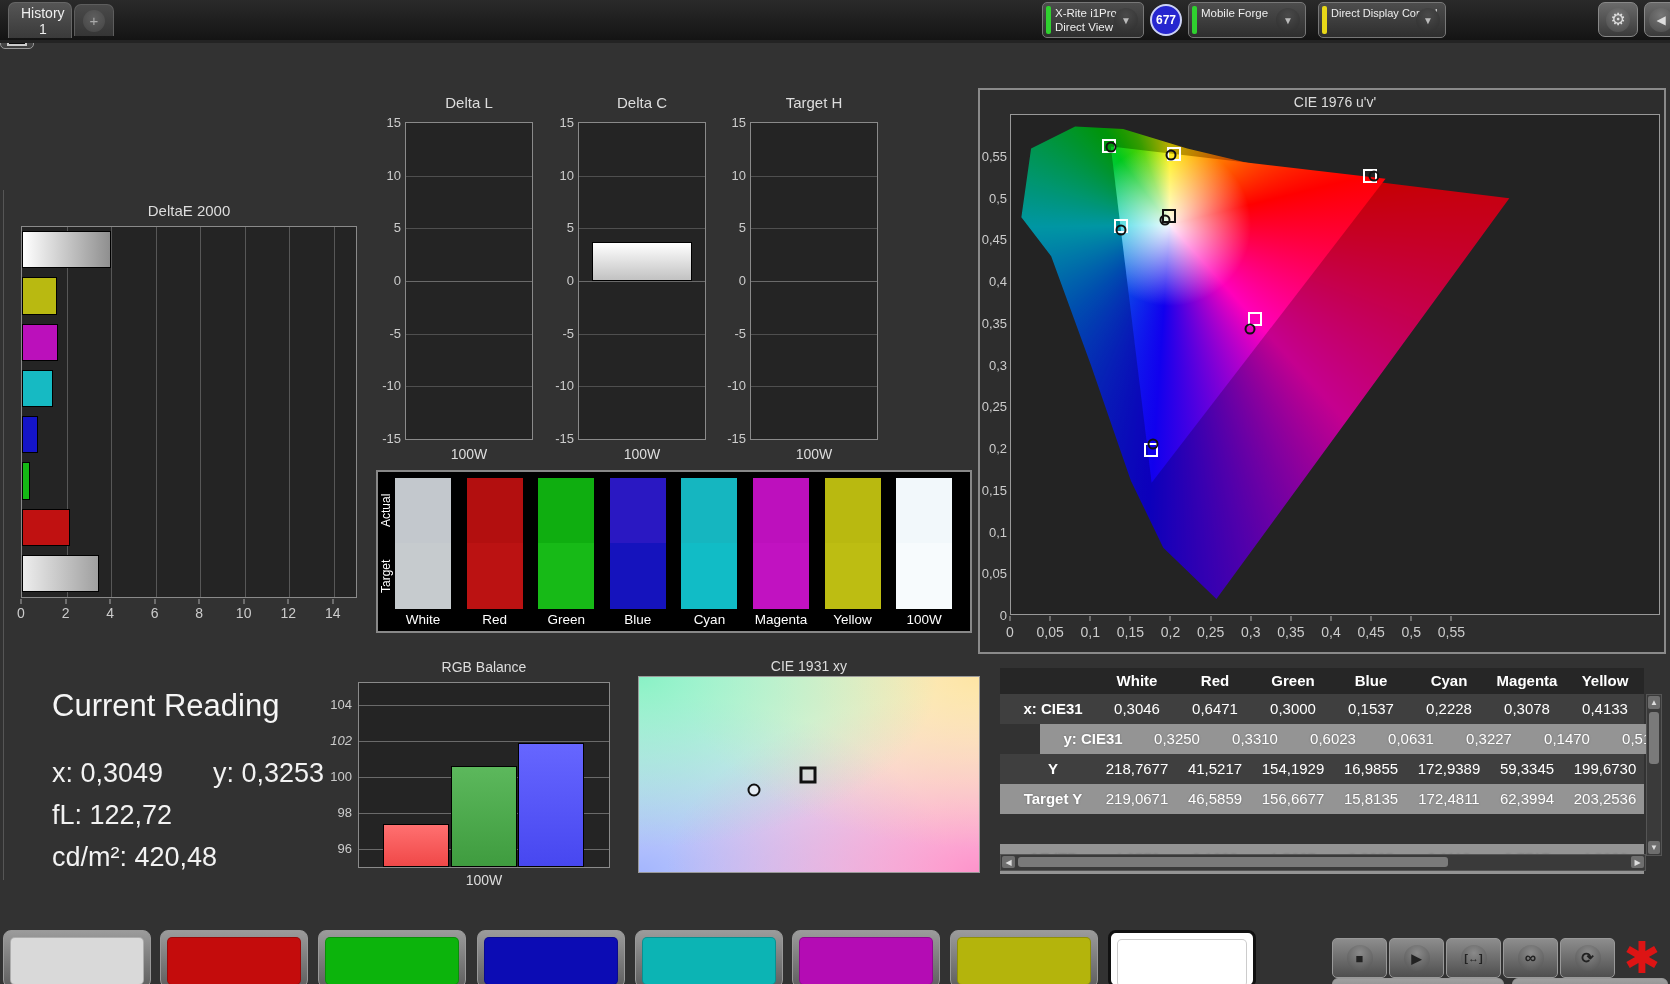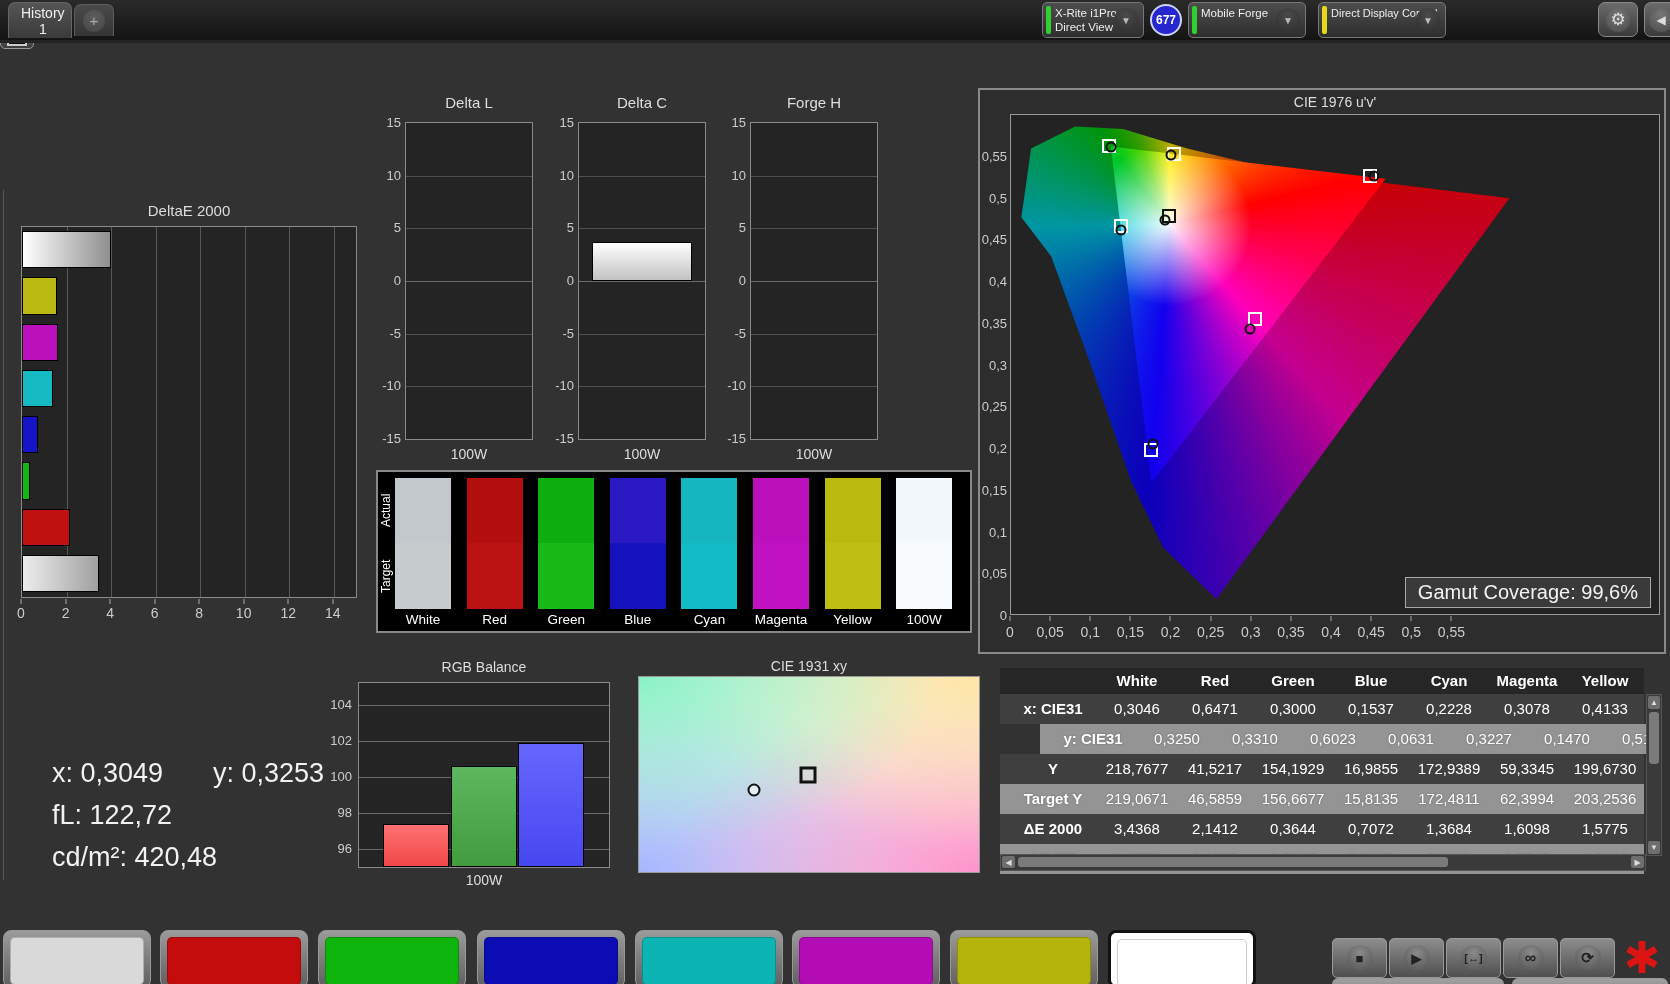--- a/index.html
+++ b/index.html
@@ -192,21 +192,21 @@
       <div style="position: absolute; left: 542px; top: 122px; width: 32px; height: 318px;">
         <div class="yticklab" style="top: 0px;">15</div>
         <div class="yticklab" style="top: 52.6667px;">10</div>
         <div class="yticklab" style="top: 105.333px;">5</div>
         <div class="yticklab" style="top: 158px;">0</div>
         <div class="yticklab" style="top: 210.667px;">-5</div>
         <div class="yticklab" style="top: 263.333px;">-10</div>
         <div class="yticklab" style="top: 316px;">-15</div>
       </div>
       <div class="xlab" style="left: 578px; top: 446px; width: 128px;">100W</div>
-      <div class="ctitle" style="left: 750px; top: 94px; width: 128px;">Forge H</div>
+      <div class="ctitle" style="left: 750px; top: 94px; width: 128px;">Target H</div>
       <div class="plot" style="left: 750px; top: 122px; width: 128px; height: 318px;">
         <div class="gridh" style="top: 52.6667px; background: rgb(79, 79, 79);"></div>
         <div class="gridh" style="top: 105.333px; background: rgb(79, 79, 79);"></div>
         <div class="gridh" style="top: 158px; background: rgb(106, 106, 106);"></div>
         <div class="gridh" style="top: 210.667px; background: rgb(79, 79, 79);"></div>
         <div class="gridh" style="top: 263.333px; background: rgb(79, 79, 79);"></div>
       </div>
       <div style="position: absolute; left: 714px; top: 122px; width: 32px; height: 318px;">
         <div class="yticklab" style="top: 0px;">15</div>
         <div class="yticklab" style="top: 52.6667px;">10</div>
@@ -261,23 +261,20 @@
         <div class="sq-marker" style="left: 15.1852%; top: 6.16667%; border-color: rgb(255, 255, 255);"></div>
         <div class="ci-marker" style="left: 15.4321%; top: 6.33333%;"></div>
         <div class="sq-marker" style="left: 21.6049%; top: 67.1667%; border-color: rgb(255, 255, 255);"></div>
         <div class="ci-marker" style="left: 21.9753%; top: 66%;"></div>
         <div class="sq-marker" style="left: 16.9136%; top: 22.1667%; border-color: rgb(255, 255, 255);"></div>
         <div class="ci-marker" style="left: 17.037%; top: 23%;"></div>
         <div class="sq-marker" style="left: 37.6543%; top: 40.8333%; border-color: rgb(255, 255, 255);"></div>
         <div class="ci-marker" style="left: 36.9136%; top: 42.8333%;"></div>
         <div class="sq-marker" style="left: 25.1852%; top: 7.83333%; border-color: rgb(255, 255, 255);"></div>
         <div class="ci-marker" style="left: 24.6914%; top: 8%;"></div>
-        <div id="coverage">
-        <span>Gamut Coverage:</span>&nbsp;<span>99,6%</span>
-      </div>
       </div>
     <div id="cie-ylab" style="position:absolute;left:0px;top:24px;width:27px;height:501px;">
         <div class="yticklab" style="top: 41.75px;">0,55</div>
         <div class="yticklab" style="top: 83.5px;">0,5</div>
         <div class="yticklab" style="top: 125.25px;">0,45</div>
         <div class="yticklab" style="top: 167px;">0,4</div>
         <div class="yticklab" style="top: 208.75px;">0,35</div>
         <div class="yticklab" style="top: 250.5px;">0,3</div>
         <div class="yticklab" style="top: 292.25px;">0,25</div>
         <div class="yticklab" style="top: 334px;">0,2</div>
@@ -307,39 +304,40 @@
         <div class="ticklab" style="left: 320.988px; top: 8px;">0,4</div>
         <div class="tickmark" style="left: 361.111px; top: 0px;"></div>
         <div class="ticklab" style="left: 361.111px; top: 8px;">0,45</div>
         <div class="tickmark" style="left: 401.235px; top: 0px;"></div>
         <div class="ticklab" style="left: 401.235px; top: 8px;">0,5</div>
         <div class="tickmark" style="left: 441.358px; top: 0px;"></div>
         <div class="ticklab" style="left: 441.358px; top: 8px;">0,55</div>
       </div>
   </div>
 
+  <div style="position:absolute;left:52px;top:688px;font-size:31px;color:#f5f5f5;">Current Reading</div>
   <div class="reading-line" style="left:52px;top:758px;"><span>x:</span> <span>0,3049</span></div>
   <div class="reading-line" style="left:213px;top:758px;"><span>y:</span> <span>0,3253</span></div>
   <div class="reading-line" style="left:52px;top:800px;"><span>fL:</span> <span>122,72</span></div>
   <div class="reading-line" style="left:52px;top:842px;"><span>cd/m²:</span> <span>420,48</span></div>
 
   <div class="ctitle" style="left:358px;top:659px;width:252px;font-size:14px;">RGB Balance</div>
   <div class="plot" id="rgb-plot" style="left:358px;top:682px;width:252px;height:186px;">
       <div class="gridh" style="top: 21.6471px; background: rgb(106, 106, 106);"></div>
       <div class="gridh" style="top: 57.7255px; background: rgb(106, 106, 106);"></div>
       <div class="gridh" style="top: 93.8039px; background: rgb(106, 106, 106);"></div>
       <div class="gridh" style="top: 129.882px; background: rgb(106, 106, 106);"></div>
       <div class="gridh" style="top: 165.961px; background: rgb(106, 106, 106);"></div>
       <div class="hbar" style="left: 24px; width: 66px; top: 140.706px; height: 43.2941px; background: linear-gradient(rgb(255, 112, 112), rgb(240, 72, 72));"></div>
       <div class="hbar" style="left: 92px; width: 66px; top: 82.9804px; height: 101.02px; background: linear-gradient(rgb(92, 184, 92), rgb(63, 156, 63));"></div>
       <div class="hbar" style="left: 159px; width: 66px; top: 59.5294px; height: 124.471px; background: linear-gradient(rgb(102, 102, 255), rgb(71, 71, 240));"></div>
     </div>
   <div id="rgb-ylab" style="position:absolute;left:318px;top:682px;width:34px;height:186px;">
       <div class="yticklab" style="top: 21.6471px;">104</div>
-      <div class="yticklab" style="top: 57.7255px;">102</div>
+      <div class="yticklab" style="top: 57.7255px; font-style: italic;">102</div>
       <div class="yticklab" style="top: 93.8039px;">100</div>
       <div class="yticklab" style="top: 129.882px;">98</div>
       <div class="yticklab" style="top: 165.961px; margin-left: 48px;">96</div>
     </div>
   <div class="xlab" style="left:358px;top:872px;width:252px;">100W</div>
 
   <div class="ctitle" style="left:638px;top:658px;width:342px;font-size:14px;">CIE 1931 xy</div>
   <div class="plot" id="cie31-plot" style="left: 638px; top: 676px; width: 342px; height: 197px; border-color: rgb(153, 153, 153); background: radial-gradient(at 0% 0%, rgba(110, 240, 185, 0.8), transparent 62%), radial-gradient(at 100% 0%, rgba(255, 225, 150, 0.85), transparent 62%), radial-gradient(at 100% 100%, rgba(255, 130, 195, 0.85), transparent 65%), radial-gradient(at 0% 100%, rgba(150, 170, 255, 0.85), transparent 65%), rgb(246, 248, 246);">
       <div class="sq-marker" style="left: 49.7%; top: 50%; width: 17px; height: 17px; border: 3.5px solid rgb(17, 17, 17); background: transparent;"></div>
       <div class="ci-marker" style="left: 33.9%; top: 58.2%; width: 13px; height: 13px; border: 2.5px solid rgb(17, 17, 17); background: rgba(255, 255, 255, 0.55);"></div>
@@ -389,30 +387,20 @@
       <div class="trow row-light" style="top: 116px;">
         <div class="tcell tlabel">Target Y</div>
         <div class="tcell">219,0671</div>
         <div class="tcell">46,5859</div>
         <div class="tcell">156,6677</div>
         <div class="tcell">15,8135</div>
         <div class="tcell">172,4811</div>
         <div class="tcell">62,3994</div>
         <div class="tcell">203,2536</div>
       </div>
-      <div class="trow row-dark" style="top: 146px;">
-        <div class="tcell tlabel">ΔE 2000</div>
-        <div class="tcell">3,4368</div>
-        <div class="tcell">2,1412</div>
-        <div class="tcell">0,3644</div>
-        <div class="tcell">0,7072</div>
-        <div class="tcell">1,3684</div>
-        <div class="tcell">1,6098</div>
-        <div class="tcell">1,5775</div>
-      </div>
       <div class="trow row-light" style="top: 176px;">
         <div class="tcell tlabel">ΔE ITP</div>
         <div class="tcell">4,8573</div>
         <div class="tcell">0,1830</div>
         <div class="tcell">1,5007</div>
         <div class="tcell">0,0005</div>
         <div class="tcell">2,1110</div>
         <div class="tcell">0,7717</div>
         <div class="tcell">4,0302</div>
       </div>

